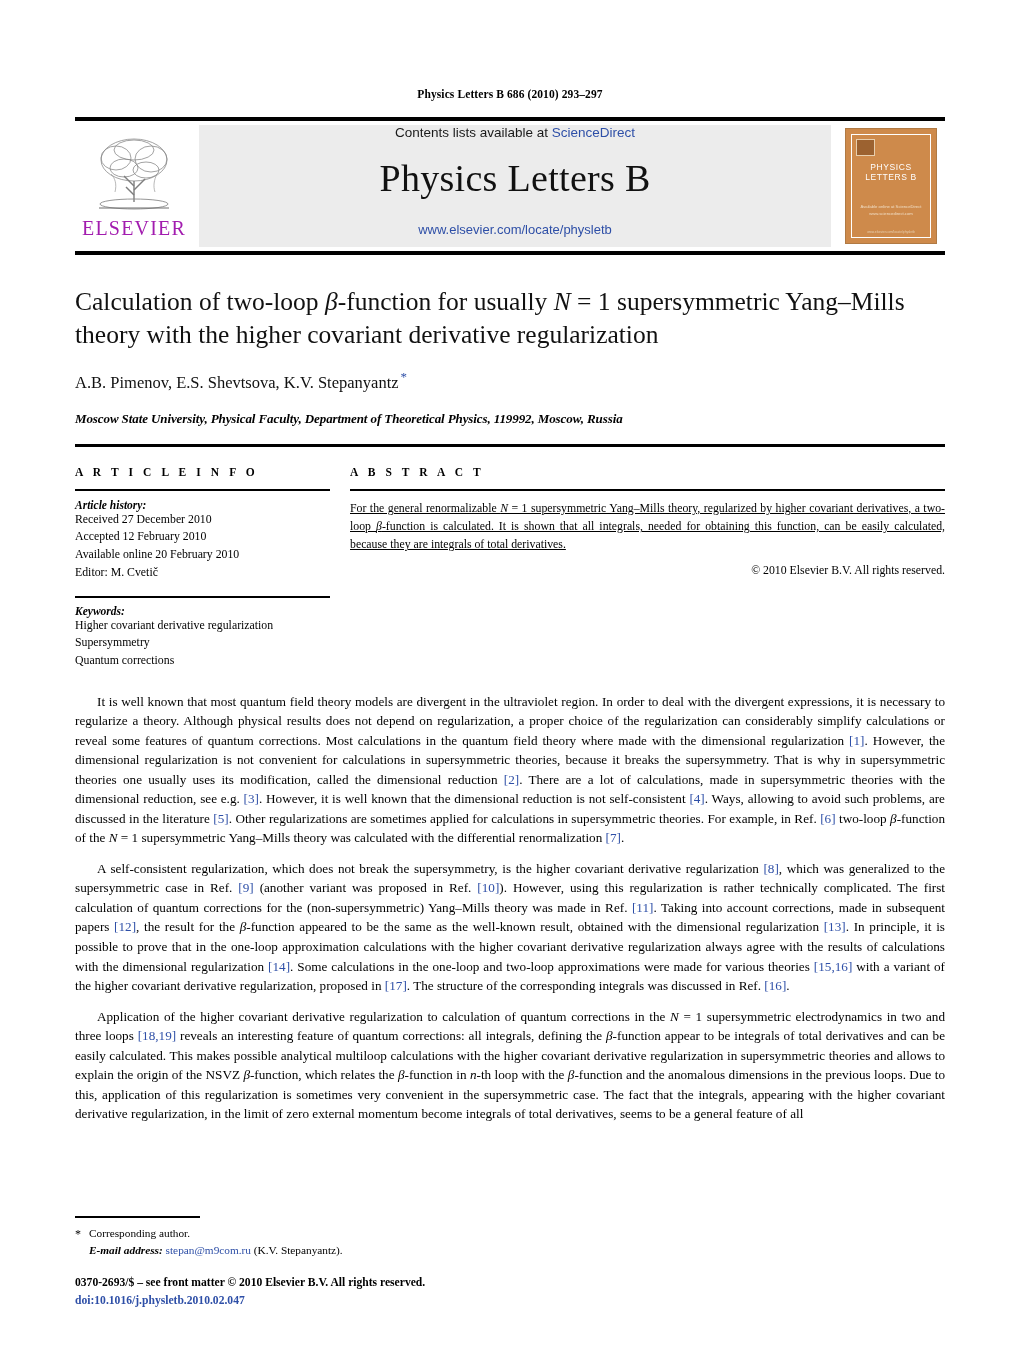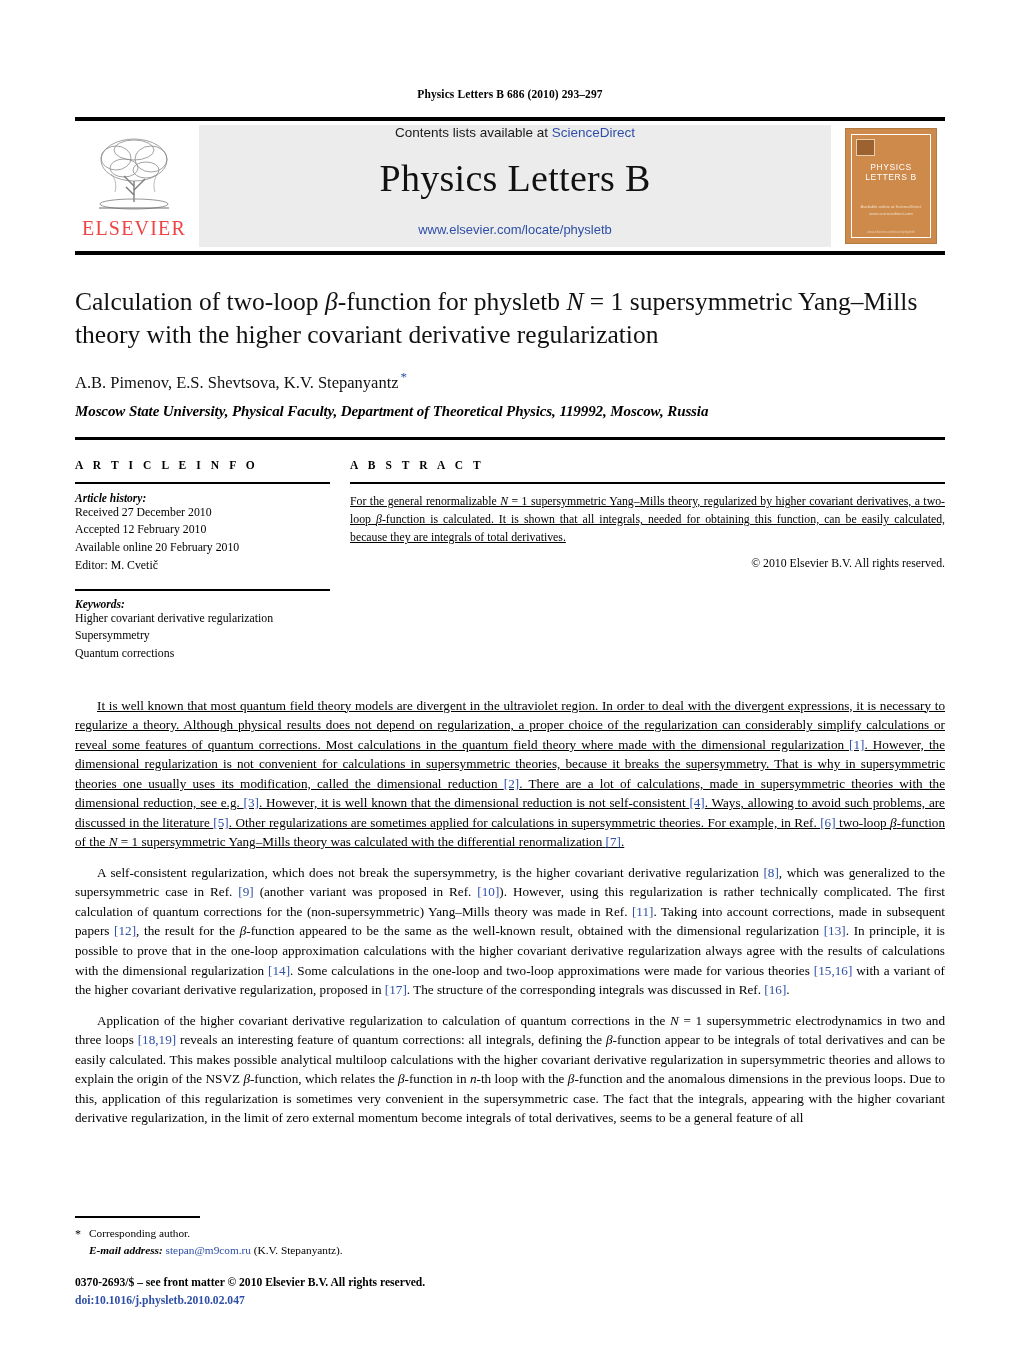--- a/index.html
+++ b/index.html
@@ -56,21 +56,21 @@
     flex: 0 0 118px;
     display: flex;
     flex-direction: column;
     align-items: center;
     justify-content: center;
     background: #fff;
   }
   .tree-svg { display:block; }
   .elsevier-word {
     font-family: "Liberation Serif", serif;
-    color: #ef4444;
+    color: #a21caf;
     font-size: 20px;
     letter-spacing: 1.2px;
     font-weight: normal;
     line-height: 1;
     margin-top: 2px;
   }
   .masthead-center {
     flex: 1 1 auto;
     background: #ececec;
     display: flex;
@@ -185,22 +185,22 @@
   }
   .authors .star {
     color: #2E4FA7;
     font-size: 13px;
     vertical-align: super;
     margin-left: 2px;
   }
   .affiliation {
     font-style: italic;
     font-weight: bold;
-    font-size: 15px;
-    margin-top: 10px;
+    font-size: 13px;
+    margin-top: 18px;
     letter-spacing: -0.1px;
   }
 
   .rule-authors {
     height: 3px;
     background: #000;
     margin-top: 17px;
   }
 
   
@@ -268,21 +268,21 @@
   }
   .body-par {
     font-size: 13.2px;
     line-height: 1.48;
     text-align: justify;
     text-indent: 22px;
     margin: 0;
     margin-top: 11px;
     hyphens: auto;
   }
-  .body-par.first { margin-top: 33px; text-decoration: underline; }
+  .body-par.first { margin-top: 22px; }
   .ref { color: #2E4FA7; }
   .ital { font-style: italic; }
 
   
   .footnote {
     position: absolute;
     left: 75px;
     bottom: 42px;
     width: 480px;
   }
@@ -380,21 +380,21 @@
 www.sciencedirect.com</div>
           <div class="cover-foot">www.elsevier.com/locate/physletb</div>
         </div>
       </div>
     </div>
   </div>
 
   <div class="rule-thick-lower"></div>
 
   <div class="title-block">
-    <h1 class="paper-title"><span>Calculation of two-loop </span><span class="ital">β</span><span>-function for physletb </span><span class="ital">N</span><span> = 1 supersymmetric Yang–Mills</span> <span>theory with the higher covariant derivative regularization</span></h1>
+    <h1 class="paper-title"><span>Calculation of two-loop </span><span class="ital">β</span><span>-function for usually </span><span class="ital">N</span><span> = 1 supersymmetric Yang–Mills</span> <span>theory with the higher covariant derivative regularization</span></h1>
 
     <div class="authors"><span>A.B. Pimenov, E.S. Shevtsova, K.V. Stepanyantz</span><span class="star">*</span></div>
 
     <div class="affiliation">Moscow State University, Physical Faculty, Department of Theoretical Physics, 119992, Moscow, Russia</div>
   </div>
 
   <div class="rule-authors"></div>
 
   <div class="info-row">
 

